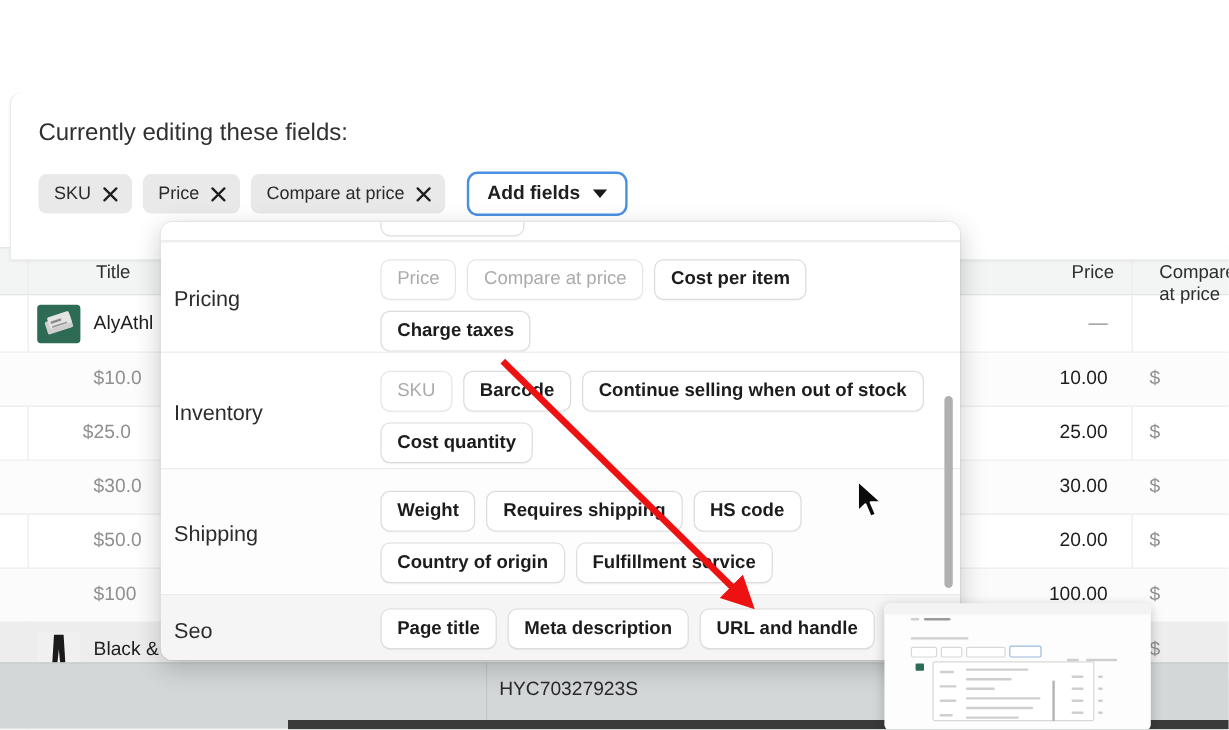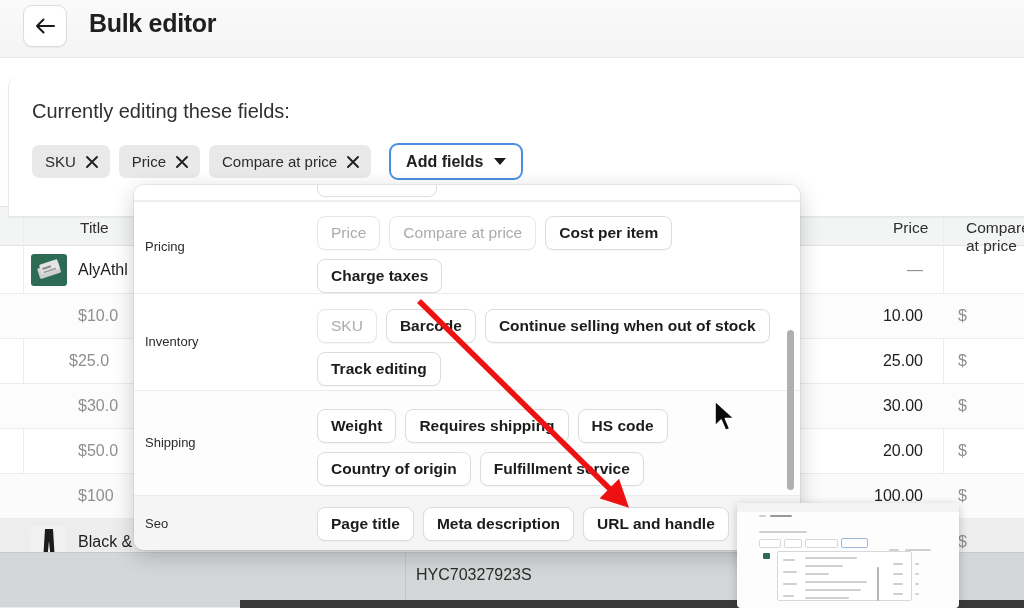--- a/index.html
+++ b/index.html
@@ -104,21 +104,21 @@
   .clip-btn {
     position:absolute; left:183px; top:-22px; width:120px; height:34px;
     border:1px solid #dedede; border-radius:8px; background:#fff;
   }
   .prow {
     position:absolute; left:0; width:666px;
     border-top:1px solid #ececec;
     display:flex;
   }
   .prow-label {
-    position:absolute; left:11px; font-size:13px; color:#2c2c2c;
+    position:absolute; left:11px; font-size:18px; color:#2c2c2c;
   }
   .pbtns { position:absolute; left:183px; display:flex; flex-wrap:wrap; gap:9px; }
   .pbtn {
     height:34px; padding:0 13px;
     display:flex; align-items:center;
     border:1px solid #dcdcdc; border-radius:8px; background:#fff;
     font-size:15.5px; font-weight:600; color:#1c1c1c;
     white-space:nowrap;
     box-shadow: 0 1px 0 rgba(0,0,0,0.03);
   }
@@ -259,30 +259,20 @@
             <path d="M2 2 L12 12 M12 2 L2 12" stroke="#1f1f1f" stroke-width="1.9" stroke-linecap="round"></path>
           </svg>
       </span>
     </div>
     <div class="addfields">
       <span>Add fields</span>
       <span class="caret"></span>
     </div>
   </div>
 
-  <div class="topbar">
-    <div class="back-btn">
-      <span>
-        <svg width="22" height="18" viewBox="0 0 22 18">
-            <path d="M20 9 H3 M9.5 2.5 L3 9 l6.5 6.5" stroke="#1a1a1a" stroke-width="2" fill="none" stroke-linecap="round" stroke-linejoin="round"></path>
-          </svg>
-      </span>
-    </div>
-    <div class="page-title">Bulk editor</div>
-  </div>
 
   <div class="panel">
 
     <div class="panel-clipped-top">
       <div class="clip-btn"></div>
     </div>
 
     <div class="prow" style="top:16px; height:92px;">
       <span class="prow-label" style="top:37px;">Pricing</span>
       <span class="pbtns" style="top:14px; width:470px;">
@@ -292,21 +282,21 @@
         <span class="pbtn">Charge taxes</span>
       </span>
     </div>
 
     <div class="prow" style="top:108px; height:97px;">
       <span class="prow-label" style="top:40px;">Inventory</span>
       <span class="pbtns" style="top:15px; width:468px;">
         <span class="pbtn disabled">SKU</span>
         <span class="pbtn">Barcode</span>
         <span class="pbtn">Continue selling when out of stock</span>
-        <span class="pbtn">Track editing</span>
+        <span class="pbtn">Cost quantity</span>
       </span>
     </div>
 
     <div class="prow" style="top:205px; height:105px; background:#fdfdfd;">
       <span class="prow-label" style="top:44px;">Shipping</span>
       <span class="pbtns" style="top:18px; width:468px;">
         <span class="pbtn">Weight</span>
         <span class="pbtn">Requires shipping</span>
         <span class="pbtn">HS code</span>
         <span class="pbtn">Country of origin</span>

